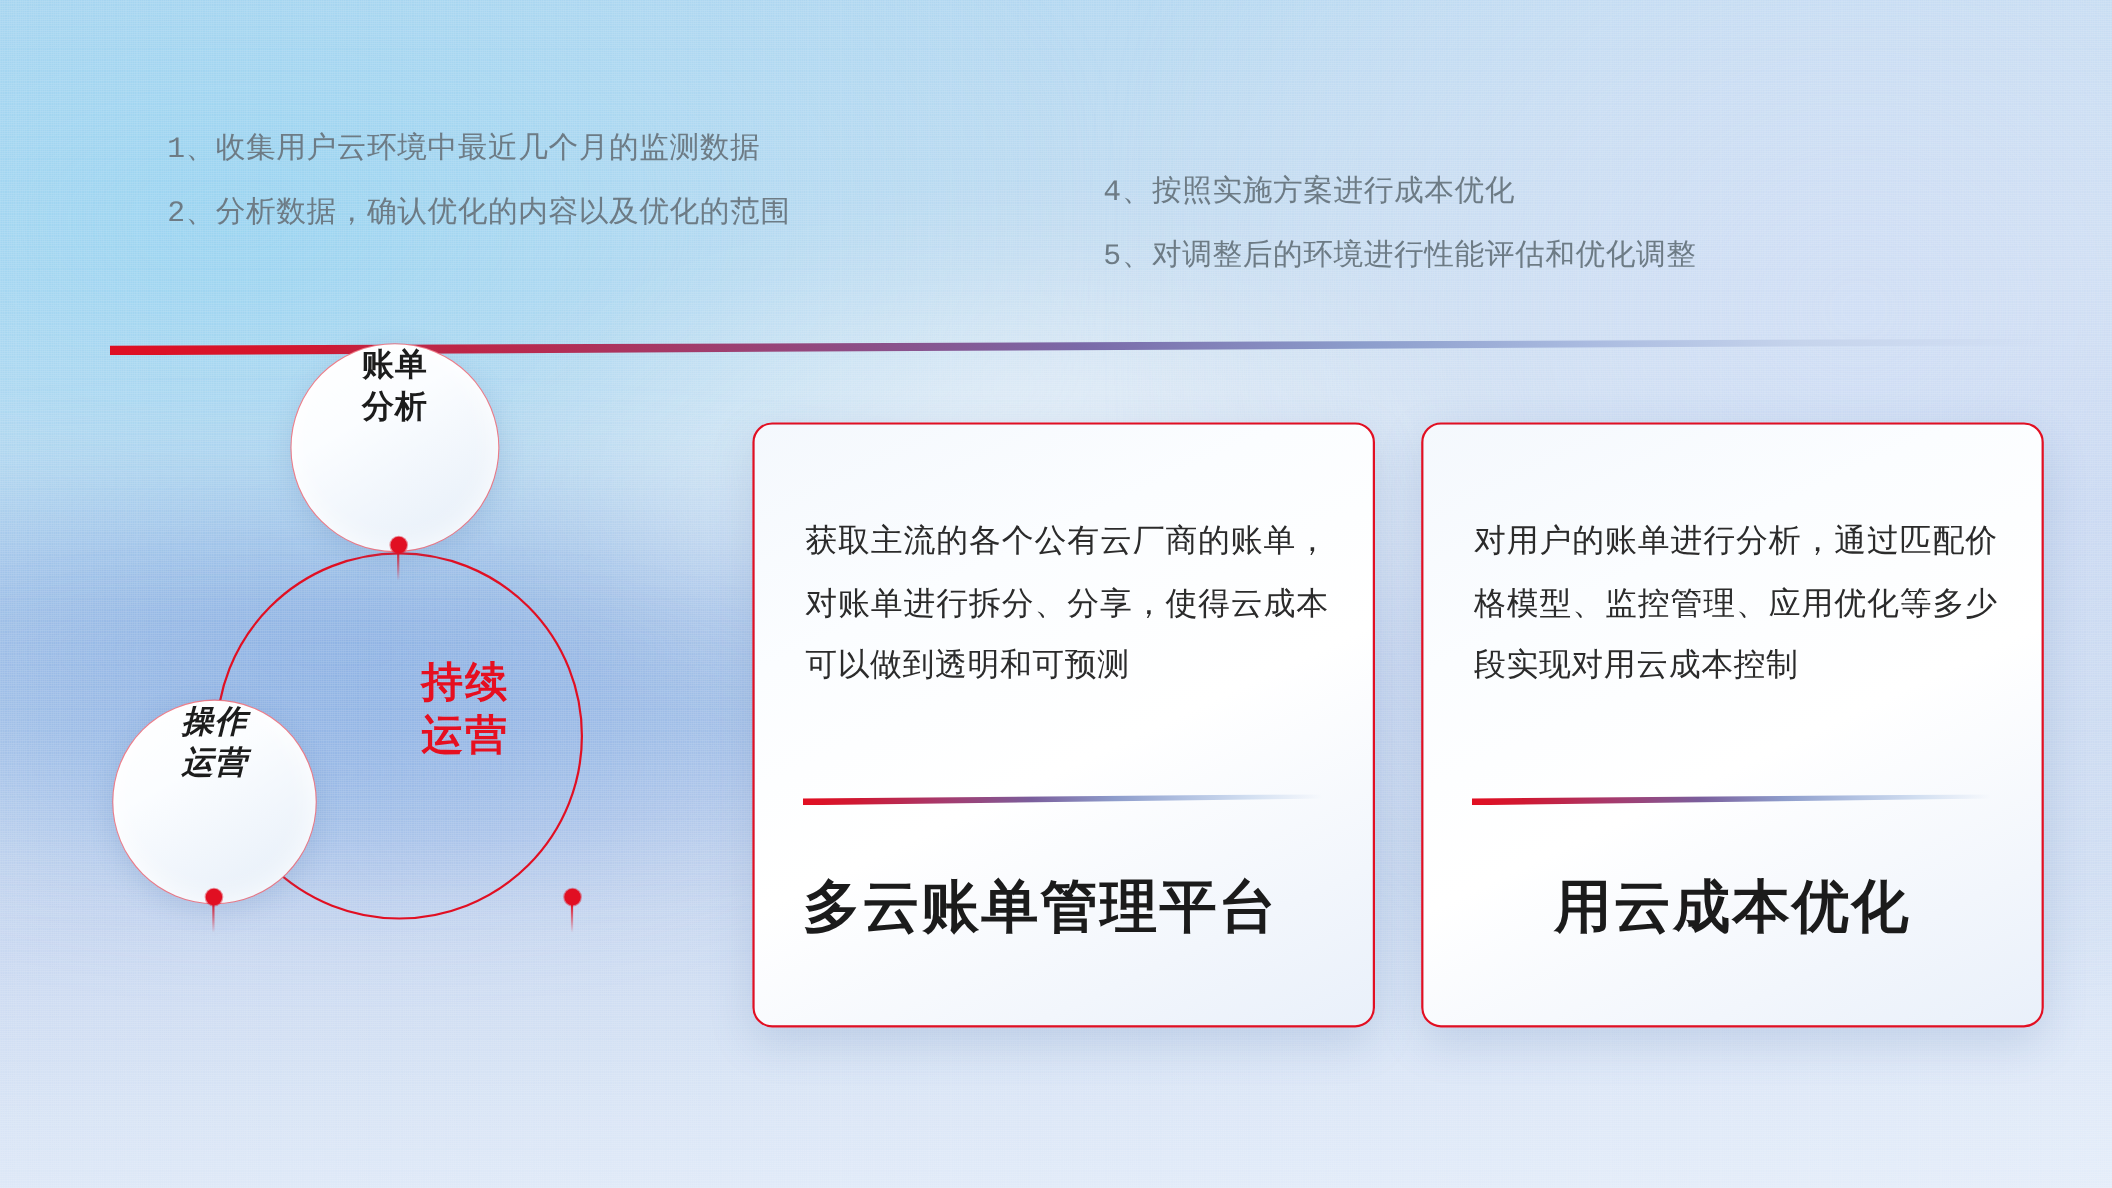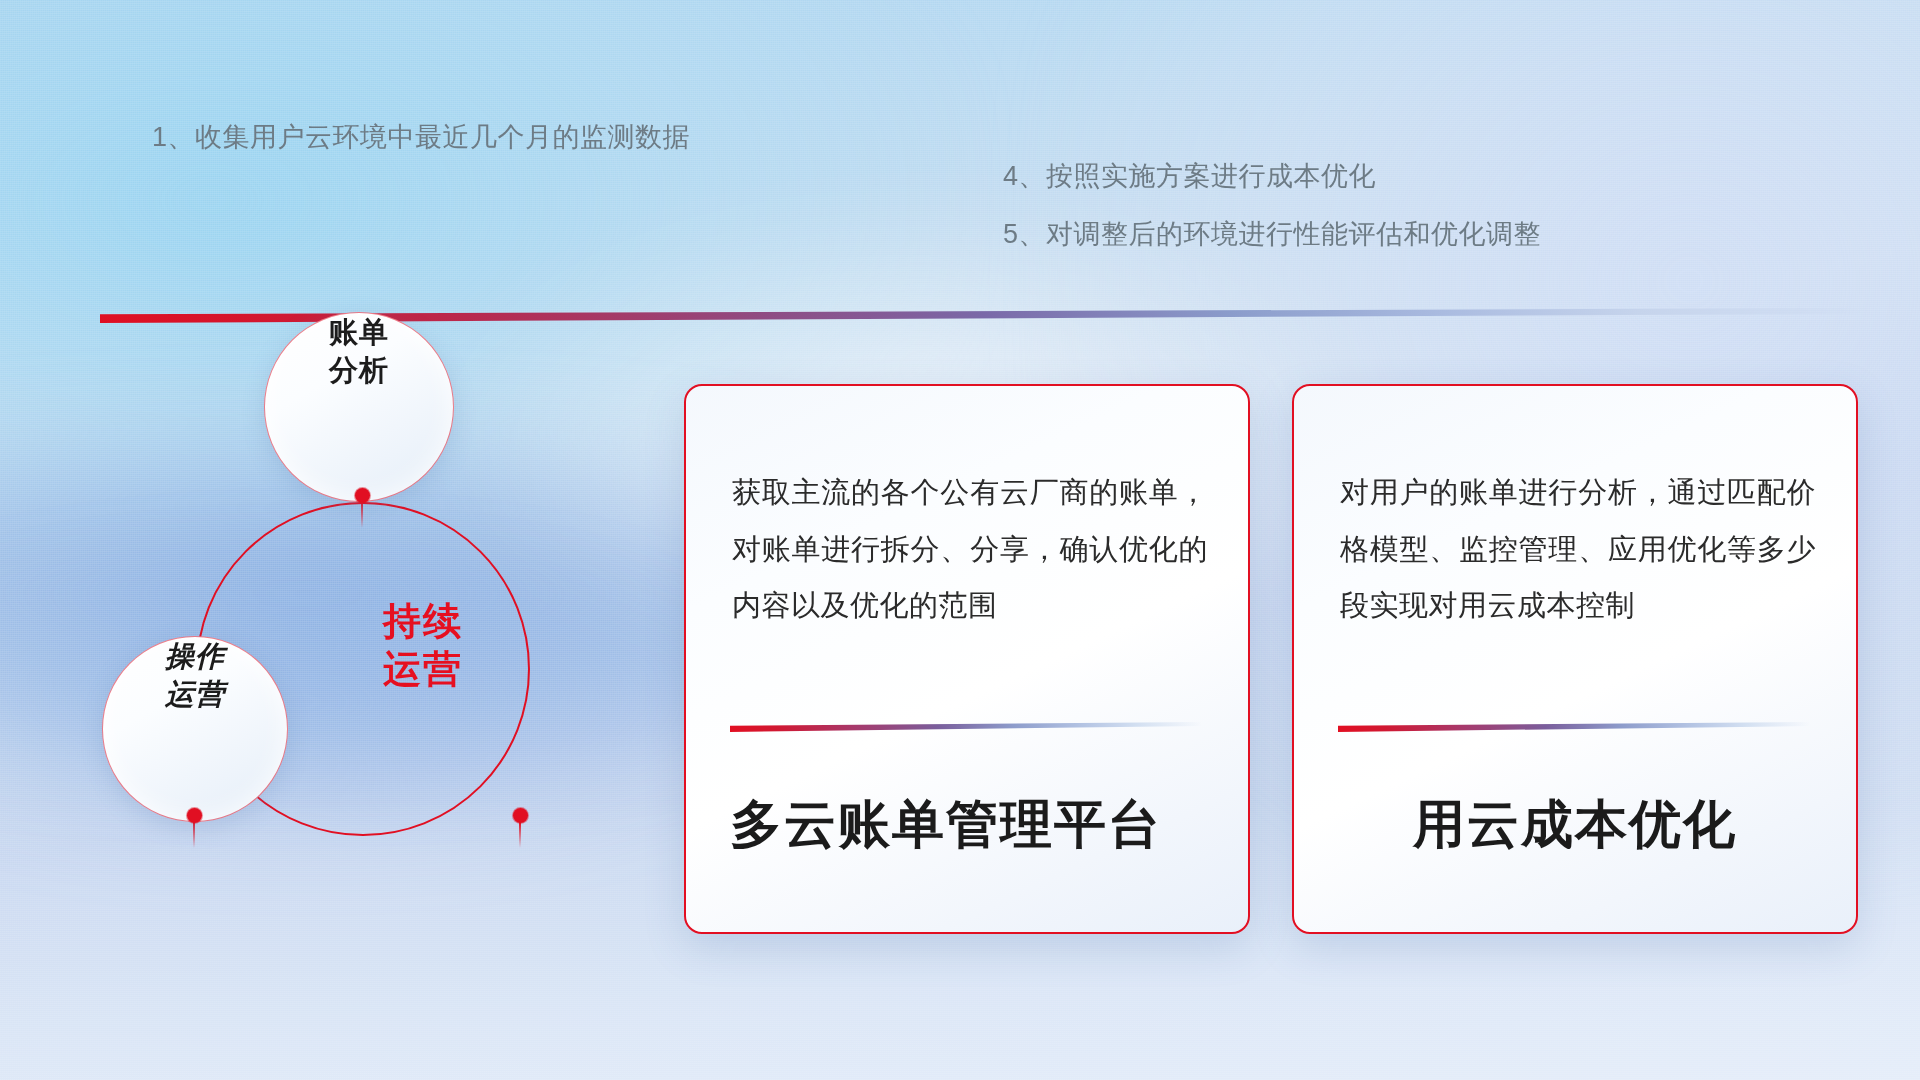--- a/index.html
+++ b/index.html
@@ -56,21 +56,21 @@
   .bg-grain{
     position:absolute;inset:0;opacity:.22;
     background-image:
       repeating-linear-gradient(0deg, rgba(255,255,255,.5) 0 1px, rgba(0,0,0,0) 1px 2px),
       repeating-linear-gradient(90deg, rgba(255,255,255,.35) 0 1px, rgba(0,0,0,0) 1px 2px);
     mix-blend-mode:overlay;
   }
 
   
   .steps{position:absolute;color:#6d7b85;font-size:27px;line-height:1;white-space:nowrap;letter-spacing:.5px;}
-  .steps .li{margin-bottom:31px;}
+  .steps .li{margin-bottom:31px;font-family:Liberation Mono, monospace;}
   #steps-left{left:152px;top:124px;}
   #steps-right{left:1003px;top:163px;}
 
   
   #divider{
     position:absolute;left:100px;top:308px;width:1768px;height:15px;
     background:linear-gradient(90deg,
        #df0f23 0%, #d5152c 8%, #b62b51 22%, #8e4c84 38%,
        #7a69a8 50%, #8b9ccb 64%, #aabbe0 76%, #c6d4ec 87%, rgba(214,226,245,0) 100%);
     clip-path:polygon(0 42%, 100% 0, 100% 38%, 0 100%);
@@ -151,20 +151,21 @@
   <div class="bg-blue-band"></div>
   <div class="bg-blue-band2"></div>
   <div class="bg-white-mid"></div>
   <div class="bg-right-soft"></div>
   <div class="bg-bottom-light"></div>
   <div class="bg-grain"></div>
 </div>
 
 <div class="steps" id="steps-left">
   <div class="li">1、收集用户云环境中最近几个月的监测数据</div>
+  <div class="li">2、分析数据，确认优化的内容以及优化的范围</div>
 </div>
 
 <div class="steps" id="steps-right">
   <div class="li">4、按照实施方案进行成本优化</div>
   <div class="li">5、对调整后的环境进行性能评估和优化调整</div>
 </div>
 
 <div id="divider"></div>
 
 <div id="diagram">
@@ -193,21 +194,21 @@
   <div class="node" id="node-left"></div>
   <div class="node" id="node-right"></div>
 
   <div id="center-label">
     <div>持续</div>
     <div>运营</div>
   </div>
 </div>
 
 <div class="card" id="card-1">
-  <div class="card-body">获取主流的各个公有云厂商的账单，对账单进行拆分、分享，确认优化的内容以及优化的范围</div>
+  <div class="card-body">获取主流的各个公有云厂商的账单，对账单进行拆分、分享，使得云成本可以做到透明和可预测</div>
   <div class="card-rule"></div>
   <div class="card-title">多云账单管理平台</div>
 </div>
 
 <div class="card" id="card-2">
   <div class="card-body">对用户的账单进行分析，通过匹配价格模型、监控管理、应用优化等多少段实现对用云成本控制</div>
   <div class="card-rule"></div>
   <div class="card-title">用云成本优化</div>
 </div>
 

